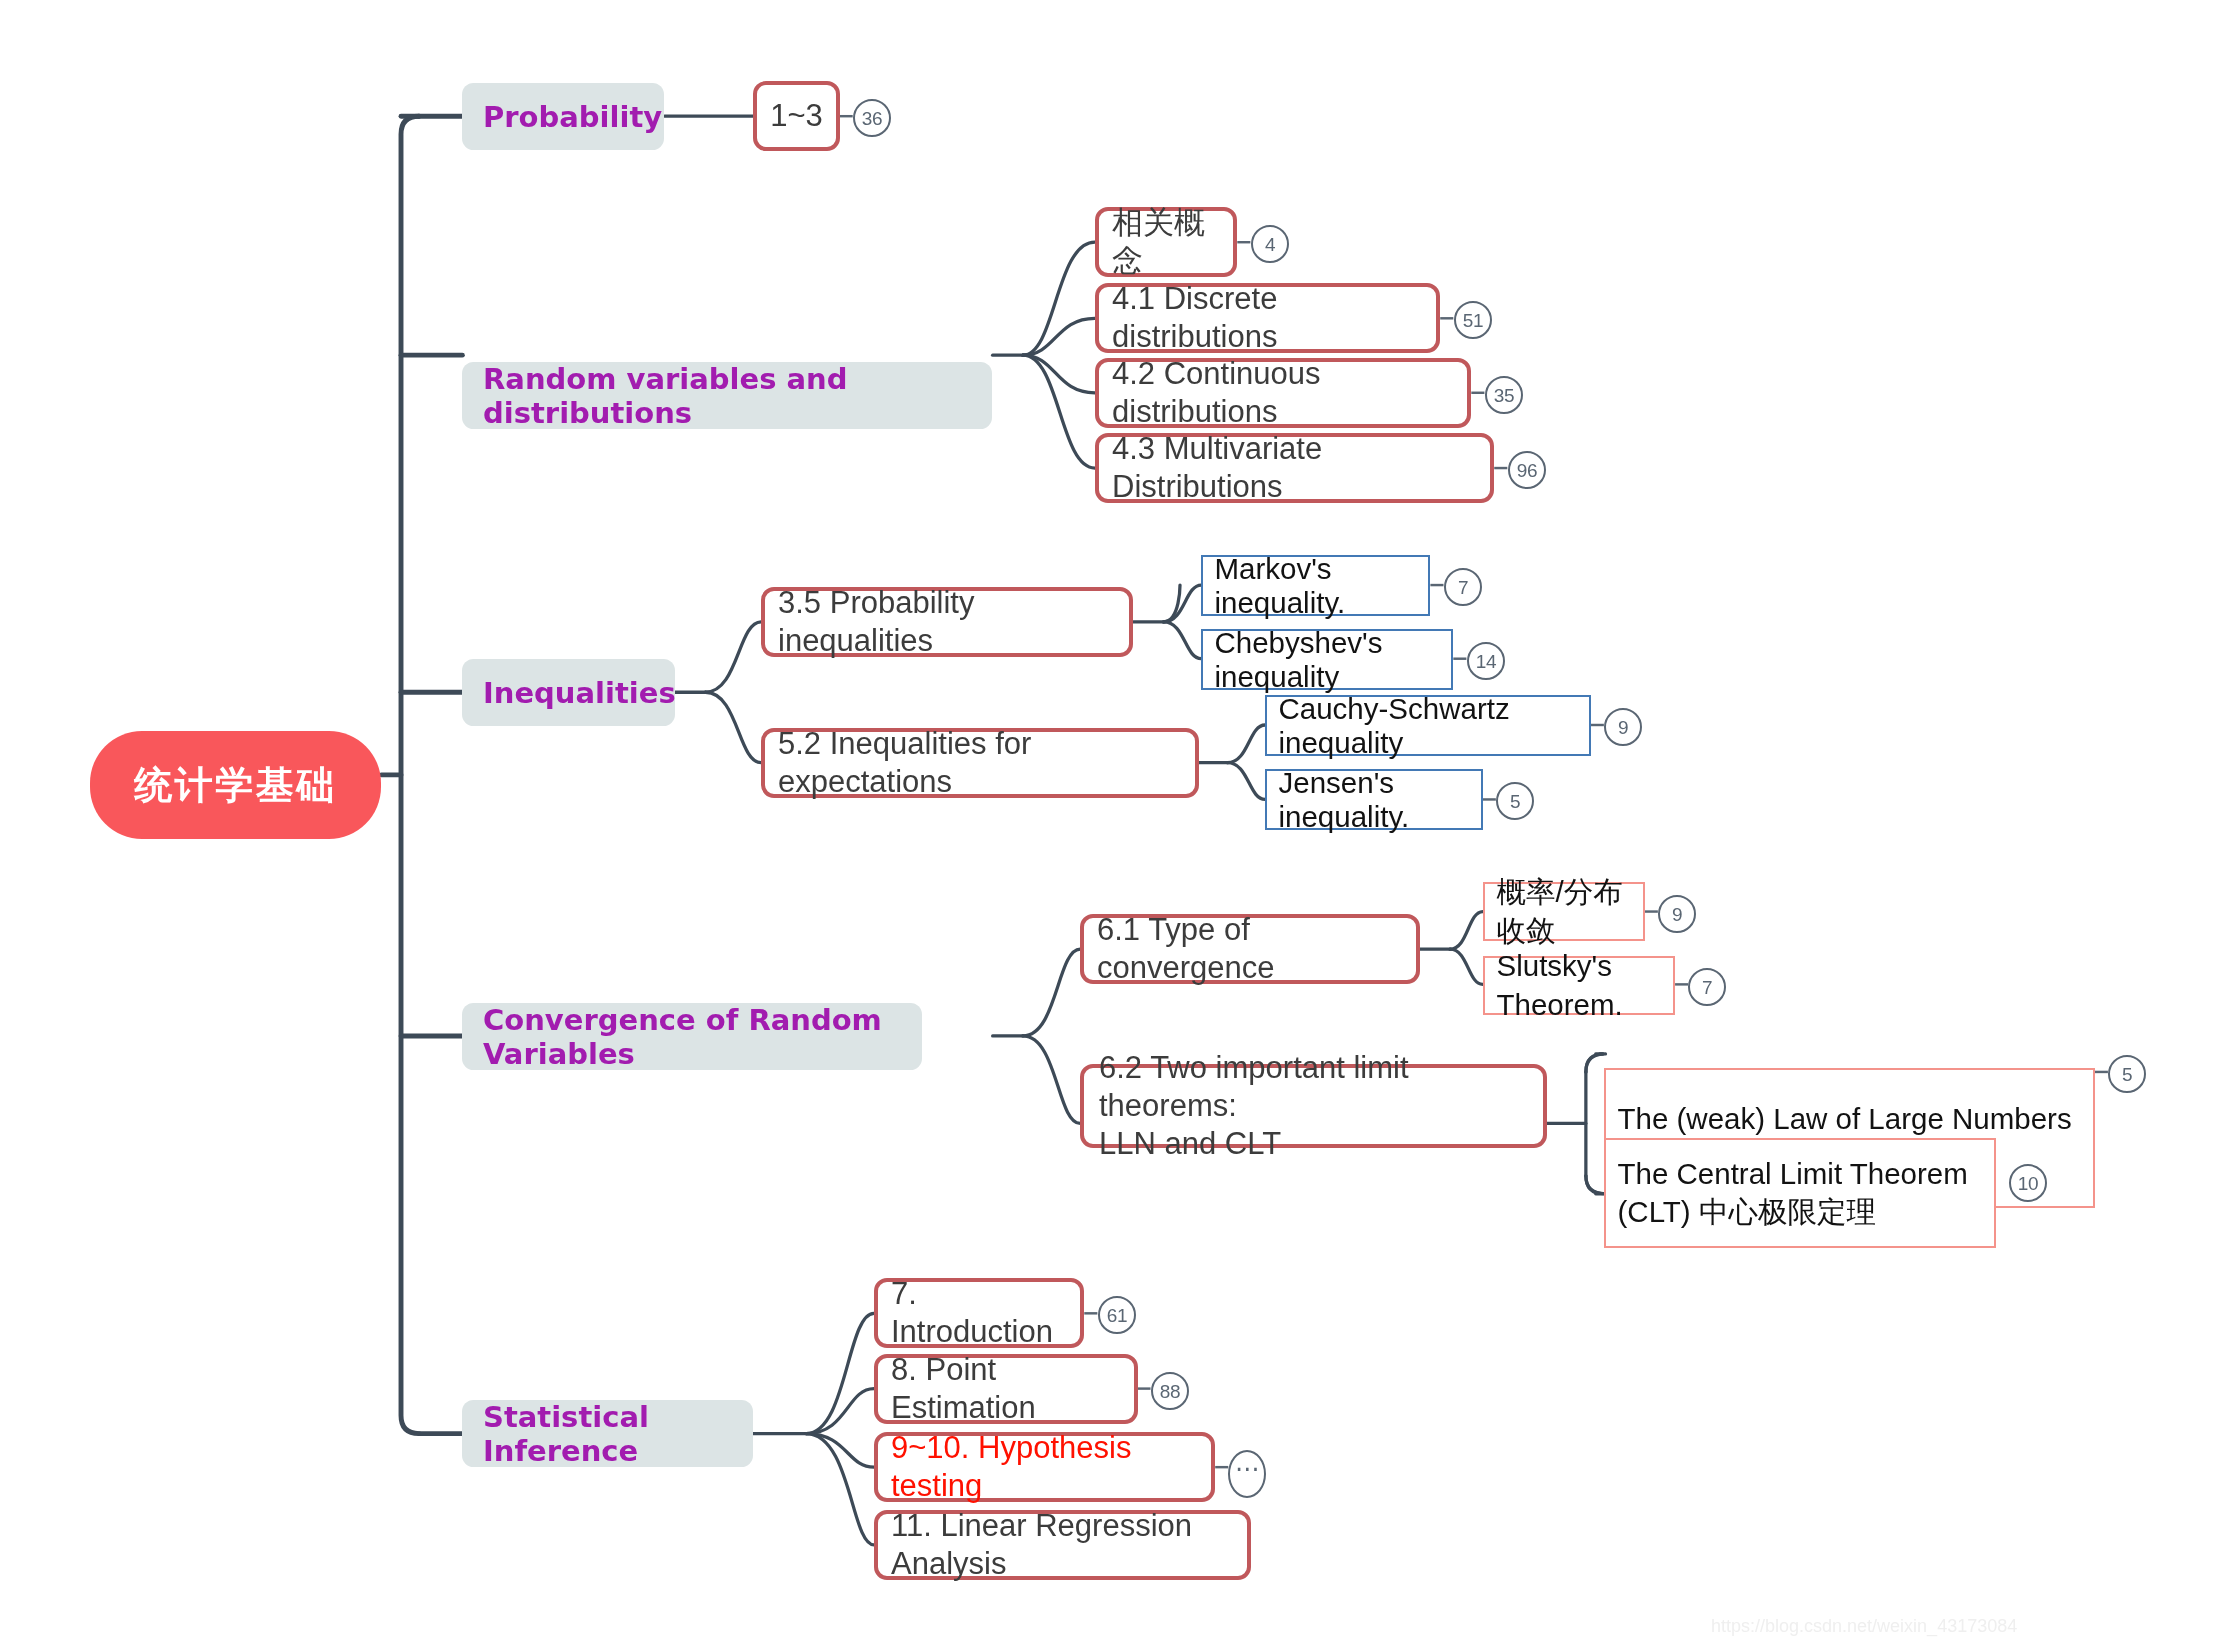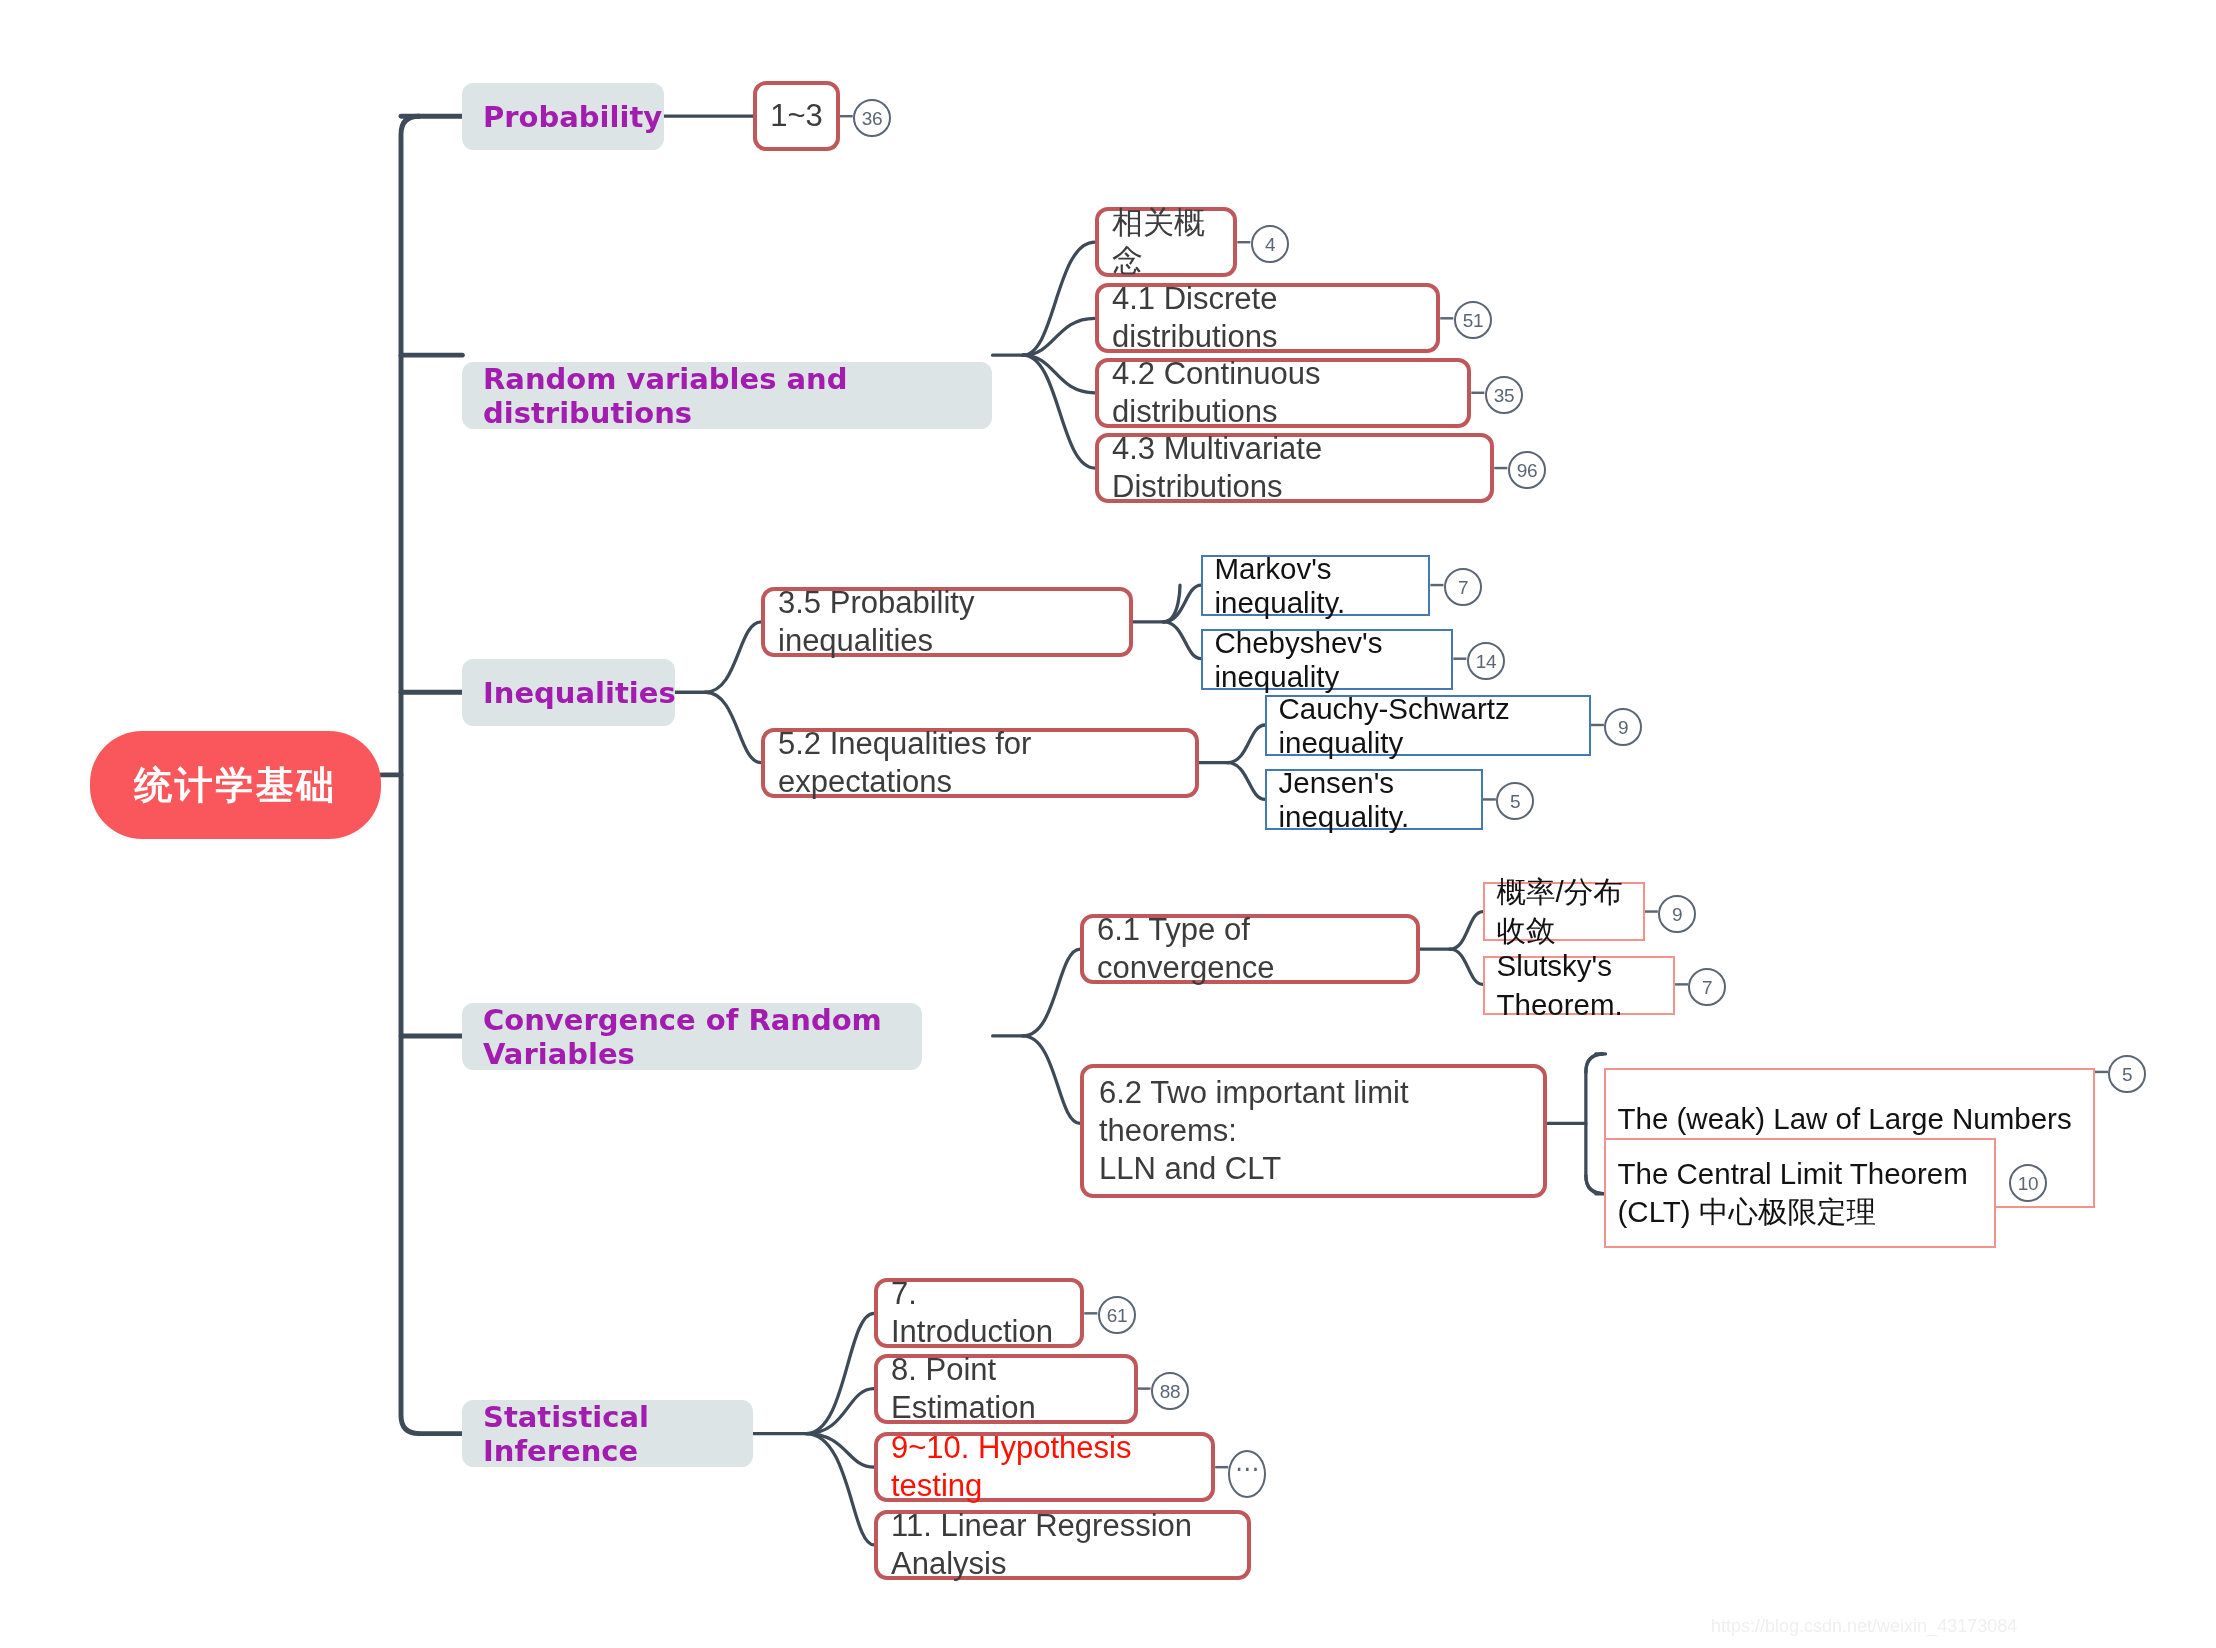--- a/index.html
+++ b/index.html
@@ -256,21 +256,21 @@
     <span>9</span>
   </div>
 
   <div class="node salmon" style="left:1483px;top:956px;width:192px;height:59px;">
     <span>Slutsky's Theorem.</span>
   </div>
   <div class="badge" style="left:1688px;top:968px;">
     <span>7</span>
   </div>
 
-  <div class="node red two-line" style="left:1080px;top:1064px;width:467px;height:134px;padding-left:15px;">
+  <div class="node red two-line" style="left:1080px;top:1064px;width:467px;height:84px;padding-left:15px;">
     <span>
       <span class="txt">6.2 Two important limit theorems:</span>
       <span class="txt">LLN and CLT</span>
     </span>
   </div>
 
   <div class="node salmon" style="left:1604px;top:1068px;width:491px;height:140px;">
     <span>
       <span class="txt">The (weak) Law of Large Numbers (LLN):</span>
       <span class="txt">弱大数定律</span>

